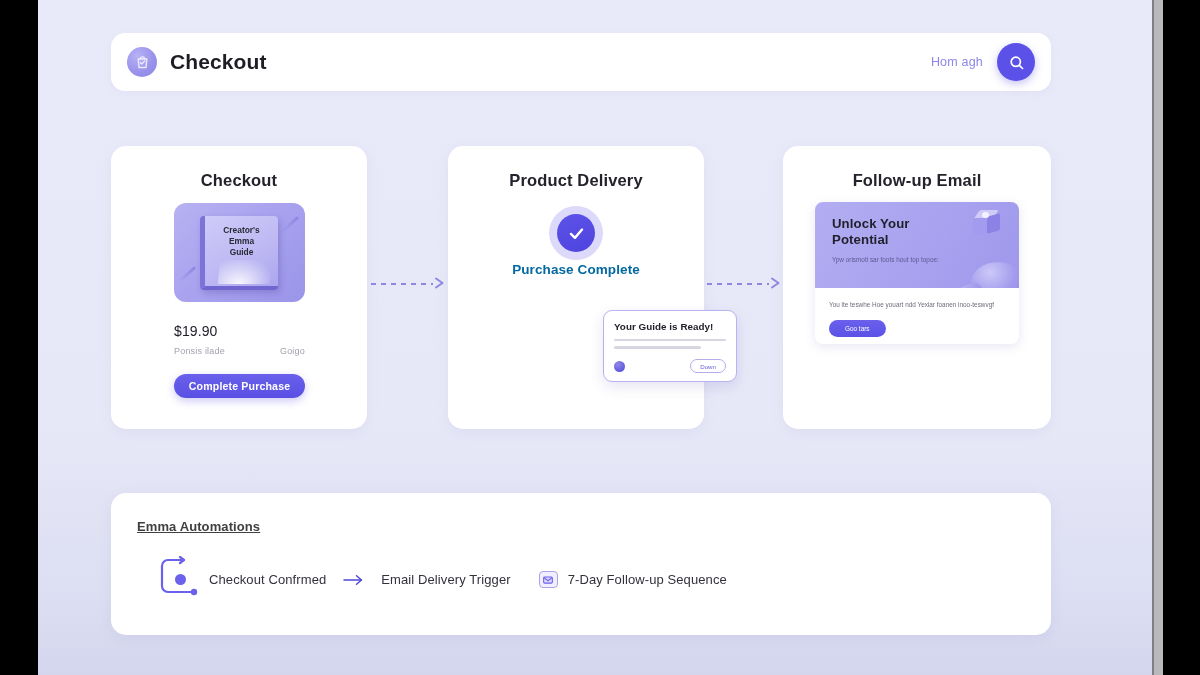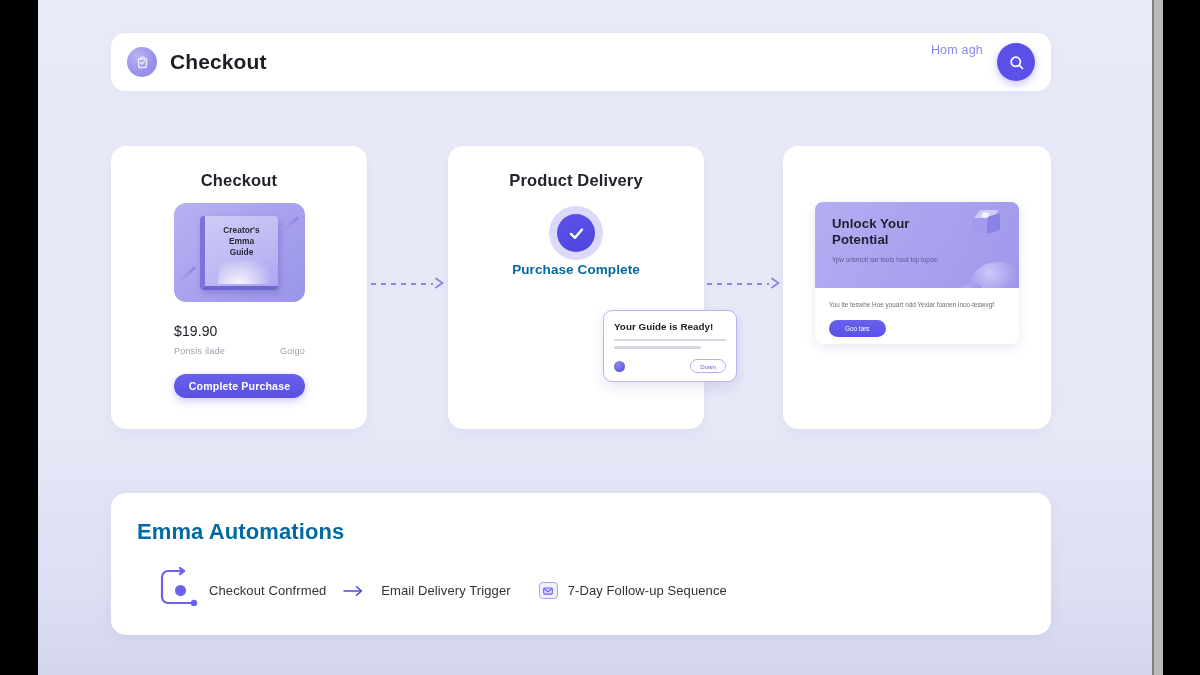--- a/index.html
+++ b/index.html
@@ -64,21 +64,21 @@
   .logo-badge svg { display:block; }
   .header-title {
     margin-left: 13px;
     font-size: 21px;
     font-weight: 700;
     color: #1d1d24;
     letter-spacing: .1px;
   }
   .header-right {
     margin-left: auto;
-    display: flex; gap: 14px;
+    display: flex; align-items: center; gap: 14px;
   }
   .header-link {
     font-size: 12.5px;
     color: #6b63e4;
     opacity: .78;
     filter: blur(.35px);
     letter-spacing: .2px;
     white-space: nowrap;
   }
   .search-btn {
@@ -385,24 +385,25 @@
   .automations {
     position: absolute;
     left: 90px; top: 493px;
     width: 940px; height: 142px;
     background: #fff;
     border-radius: 15px;
     box-shadow: 0 3px 14px rgba(90,90,160,.07);
     padding: 26px 0 0 26px;
   }
   .auto-title {
-    font-size: 22px;
+    font-size: 13px;
     font-weight: 600;
-    color: #0369a1;
+    color: #404040;
     letter-spacing: .1px;
+    text-decoration: underline;
   }
   .auto-flow {
     position: relative;
     margin-top: 26px;
     height: 46px;
   }
   .flow-bracket {
     position: absolute;
     left: 21px; top: -4px;
     width: 50px; height: 44px;
@@ -511,20 +512,21 @@
           <div class="float-line"></div>
           <div class="float-line short"></div>
           <div class="float-foot">
             <span class="float-avatar"></span>
             <button class="float-btn">Down</button>
           </div>
         </div>
       </div>
 
       <div class="card card-3">
+        <div class="card-title">Follow-up Email</div>
 
         <div class="email-preview">
           <div class="email-hero">
             <div class="email-hl">
               <div>Unlock Your</div>
               <div>Potential</div>
             </div>
             <div class="email-sub">Ypw orismoti sar foots hout top topoe:</div>
 
             <div class="cube">

